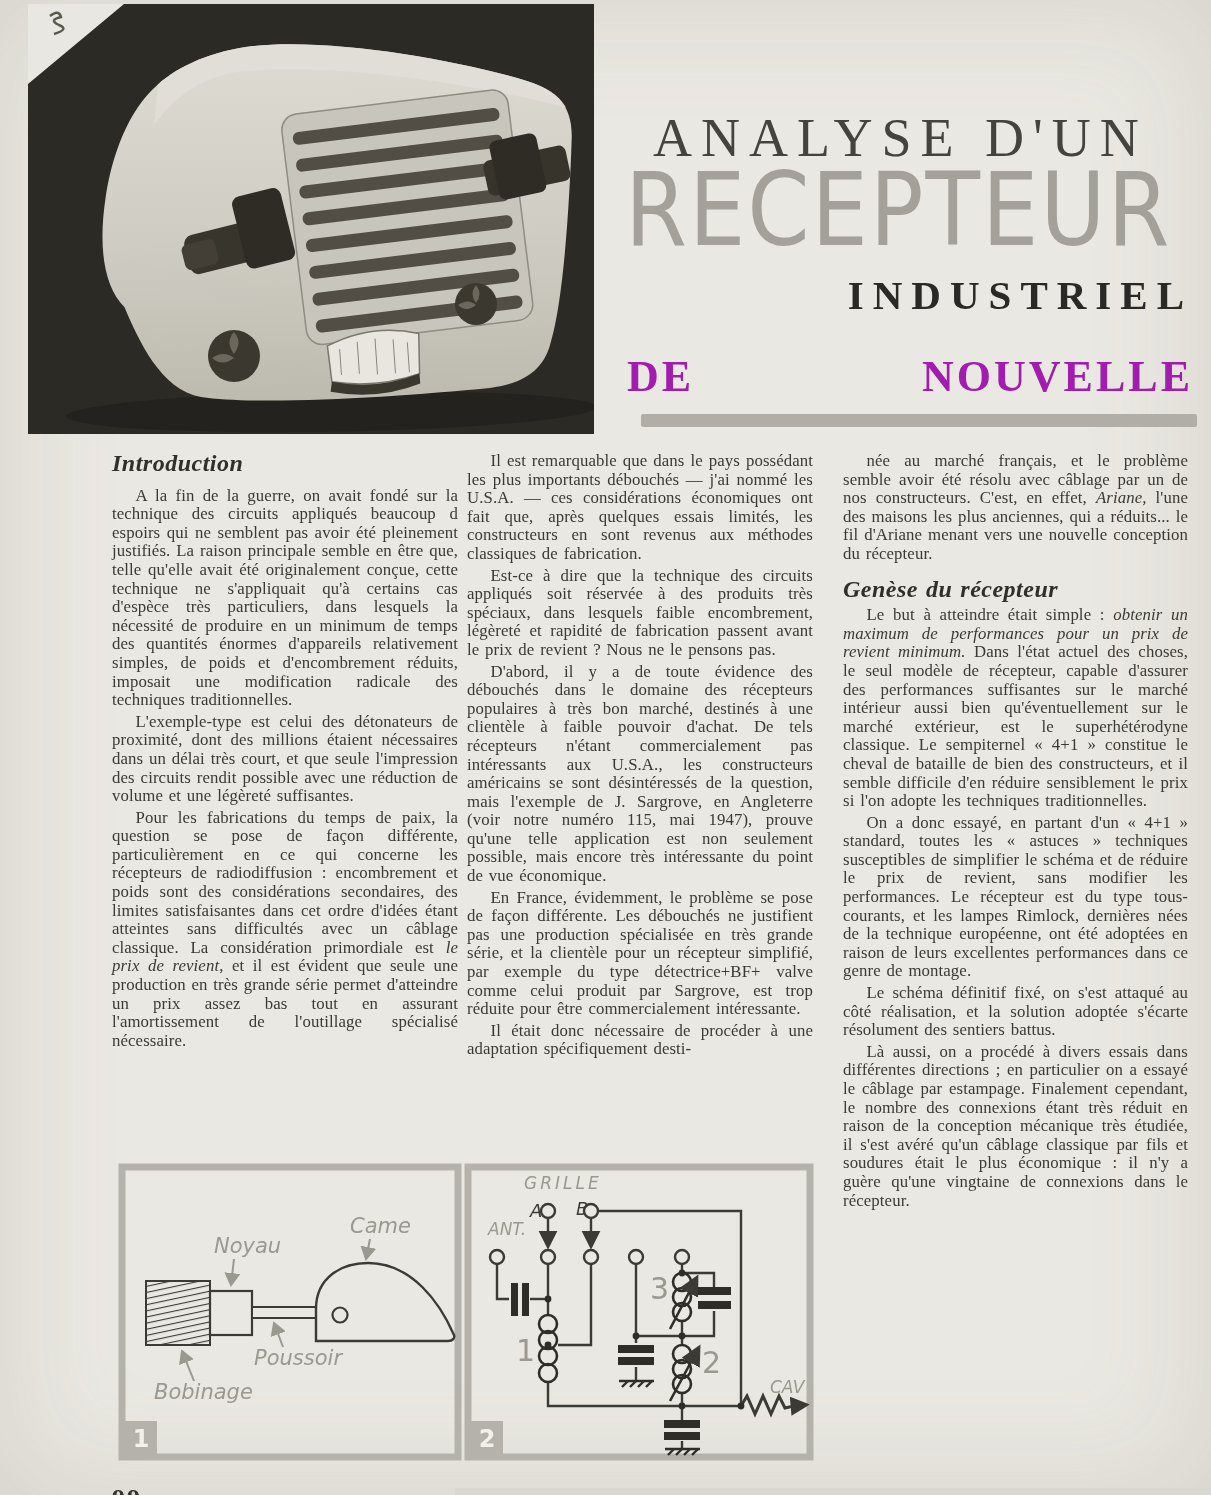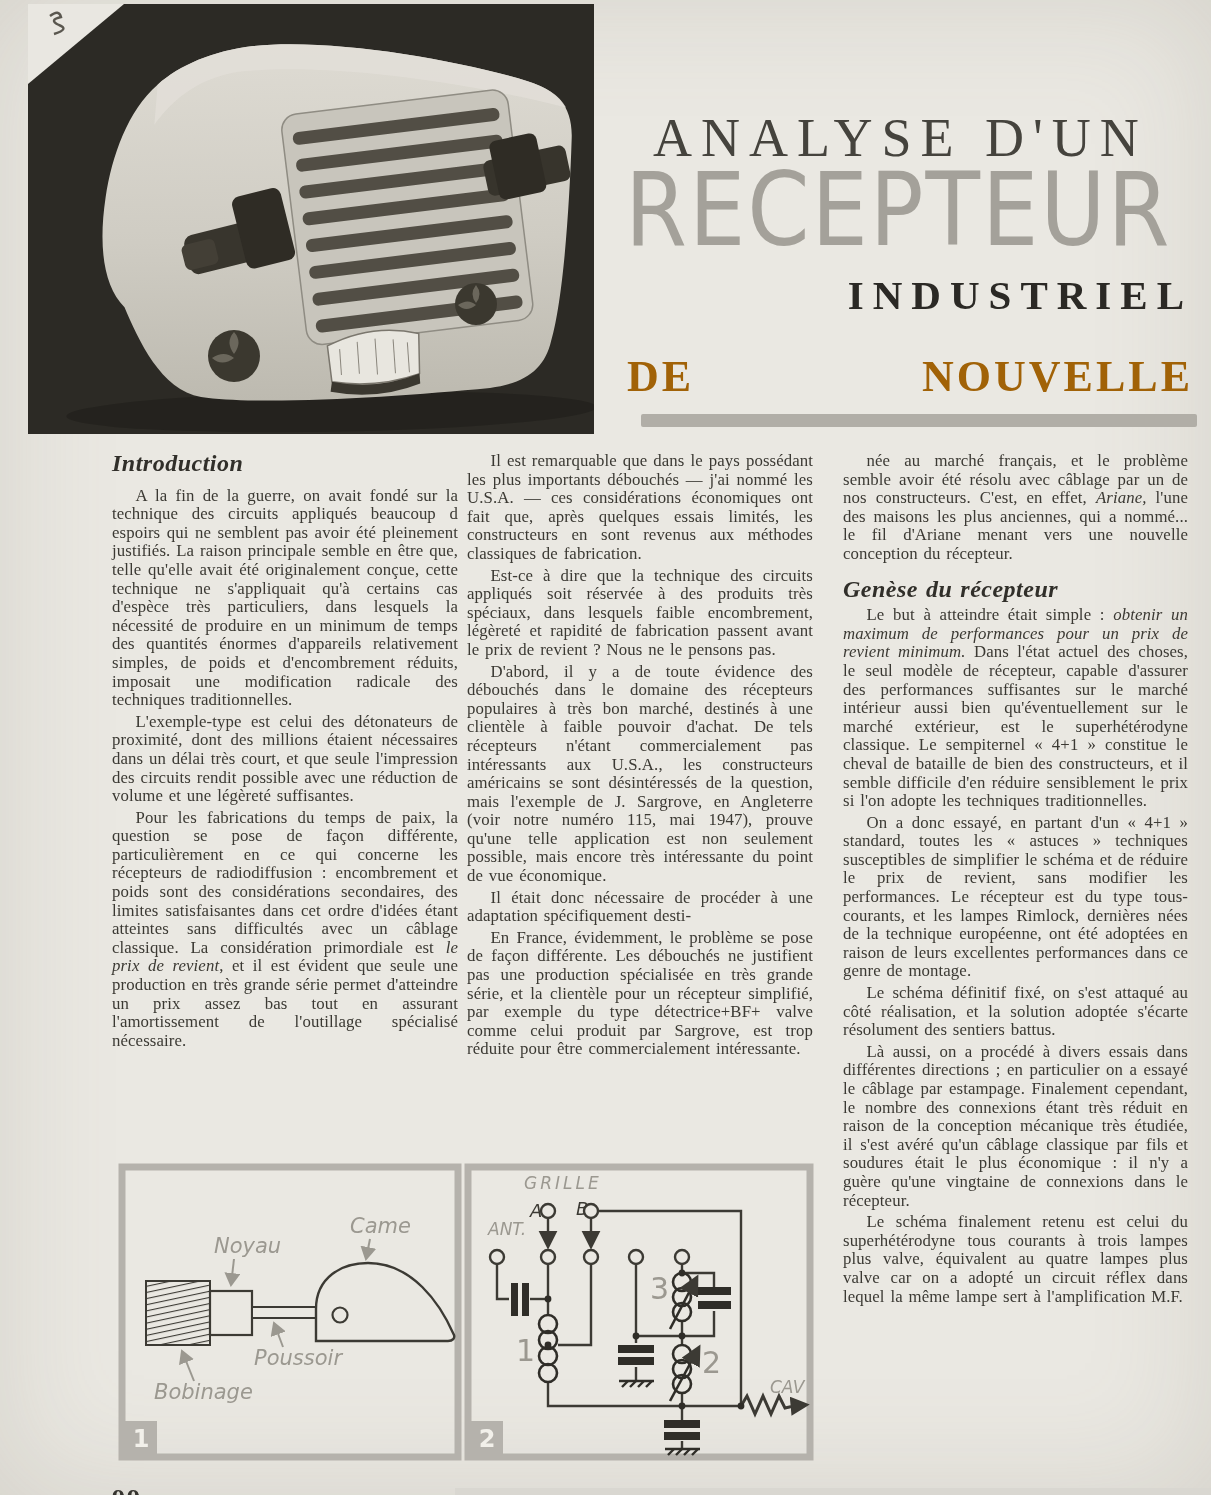--- a/index.html
+++ b/index.html
@@ -15,21 +15,21 @@
   #title-block{position:absolute;left:625px;top:95px;width:572px;height:340px;}
   .t-line1{position:absolute;left:28px;top:12px;font-family:"Liberation Serif",serif;
     font-size:54px;font-weight:400;letter-spacing:9px;color:#45433d;white-space:nowrap;}
   .t-line2{position:absolute;left:0;top:56px;font-family:"DejaVu Sans",sans-serif;
     font-size:91px;font-weight:400;letter-spacing:2px;color:#a4a19a;white-space:nowrap;
     transform:scale(.98,1.12);transform-origin:left top;}
   .t-line3{position:absolute;right:4px;top:176px;font-family:"Liberation Serif",serif;
     font-size:41px;font-weight:700;letter-spacing:9px;color:#2b2925;white-space:nowrap;text-align:center;}
   .t-line4{position:absolute;left:2px;top:256px;width:566px;display:flex;
     justify-content:space-between;font-family:"Liberation Serif",serif;
-    font-size:44px;font-weight:700;color:#a16207;letter-spacing:3px;}
+    font-size:44px;font-weight:700;color:#a21caf;letter-spacing:3px;}
   .t-bar{position:absolute;left:16px;top:319px;width:556px;height:13px;
     background:#b1aea7;border-radius:2px;}
   
   .col{position:absolute;top:452px;width:346px;font-size:16.8px;line-height:18.6px;
     text-align:justify;letter-spacing:.1px;word-spacing:1.5px;}
   #col1{left:112px;}
   #col2{left:467px;}
   #col3{left:843px;width:345px;}
   .col p{margin:0 0 3px 0;text-indent:1.4em;}
   .col-heading{font-size:24px;font-weight:700;font-style:italic;color:#312f2a;
@@ -128,36 +128,35 @@
         <p><span>L'exemple-type est celui des détonateurs de proximité, dont des millions étaient nécessaires dans un délai très court, et que seule l'impression des circuits rendit possible avec une réduction de volume et une légèreté suffisantes.</span></p>
         <p><span>Pour les fabrications du temps de paix, la question se pose de façon différente, particulièrement en ce qui concerne les récepteurs de radiodiffusion : encombrement et poids sont des considérations secondaires, des limites satisfaisantes dans cet ordre d'idées étant atteintes sans difficultés avec un câblage classique. La considération primordiale est </span><em>le prix de revient</em><span>, et il est évident que seule une production en très grande série permet d'atteindre un prix assez bas tout en assurant l'amortissement de l'outillage spécialisé nécessaire.</span></p>
       </div>
   </div>
 
   <div id="col2" class="col">
     <div>
         <p><span>Il est remarquable que dans le pays possédant les plus importants débouchés — j'ai nommé les U.S.A. — ces considérations économiques ont fait que, après quelques essais limités, les constructeurs en sont revenus aux méthodes classiques de fabrication.</span></p>
         <p><span>Est-ce à dire que la technique des circuits appliqués soit réservée à des produits très spéciaux, dans lesquels faible encombrement, légèreté et rapidité de fabrication passent avant le prix de revient ? Nous ne le pensons pas.</span></p>
         <p><span>D'abord, il y a de toute évidence des débouchés dans le domaine des récepteurs populaires à très bon marché, destinés à une clientèle à faible pouvoir d'achat. De tels récepteurs n'étant commercialement pas intéressants aux U.S.A., les constructeurs américains se sont désintéressés de la question, mais l'exemple de J. Sargrove, en Angleterre (voir notre numéro 115, mai 1947), prouve qu'une telle application est non seulement possible, mais encore très intéressante du point de vue économique.</span></p>
+        <p><span>En France, évidemment, le problème se pose de façon différente. Les débouchés ne justifient pas une production spécialisée en très grande série, et la clientèle pour un récepteur simplifié, par exemple du type détectrice+BF+ valve comme celui produit par Sargrove, est trop réduite pour être commercialement intéressante.</span></p>
         <p><span>Il était donc nécessaire de procéder à une adaptation spécifiquement desti-</span></p>
-        <p><span>En France, évidemment, le problème se pose de façon différente. Les débouchés ne justifient pas une production spécialisée en très grande série, et la clientèle pour un récepteur simplifié, par exemple du type détectrice+BF+ valve comme celui produit par Sargrove, est trop réduite pour être commercialement intéressante.</span></p>
       </div>
   </div>
 
   <div id="col3" class="col">
     <div>
-        <p><span>née au marché français, et le problème semble avoir été résolu avec câblage par un de nos constructeurs. C'est, en effet, </span><em>Ariane,</em><span> l'une des maisons les plus anciennes, qui a nommé... le fil d'Ariane menant vers une nouvelle conception du récepteur.</span></p>
+        <p><span>née au marché français, et le problème semble avoir été résolu avec câblage par un de nos constructeurs. C'est, en effet, </span><em>Ariane,</em><span> l'une des maisons les plus anciennes, qui a réduits... le fil d'Ariane menant vers une nouvelle conception du récepteur.</span></p>
       </div>
     <div class="col-heading">Genèse du récepteur</div>
     <div>
         <p><span>Le but à atteindre était simple : </span><em>obtenir un maximum de performances pour un prix de revient minimum.</em><span> Dans l'état actuel des choses, le seul modèle de récepteur, capable d'assurer des performances suffisantes sur le marché intérieur aussi bien qu'éventuellement sur le marché extérieur, est le superhétérodyne classique. Le sempiternel « 4+1 » constitue le cheval de bataille de bien des constructeurs, et il semble difficile d'en réduire sensiblement le prix si l'on adopte les techniques traditionnelles.</span></p>
         <p><span>On a donc essayé, en partant d'un « 4+1 » standard, toutes les « astuces » techniques susceptibles de simplifier le schéma et de réduire le prix de revient, sans modifier les performances. Le récepteur est du type tous-courants, et les lampes Rimlock, dernières nées de la technique européenne, ont été adoptées en raison de leurs excellentes performances dans ce genre de montage.</span></p>
         <p><span>Le schéma définitif fixé, on s'est attaqué au côté réalisation, et la solution adoptée s'écarte résolument des sentiers battus.</span></p>
         <p><span>Là aussi, on a procédé à divers essais dans différentes directions ; en particulier on a essayé le câblage par estampage. Finalement cependant, le nombre des connexions étant très réduit en raison de la conception mécanique très étudiée, il s'est avéré qu'un câblage classique par fils et soudures était le plus économique : il n'y a guère qu'une vingtaine de connexions dans le récepteur.</span></p>
-        <p><span>Le schéma finalement retenu est celui du superhétérodyne tous courants à trois lampes plus valve, équivalent au quatre lampes plus valve car on a adopté un circuit réflex dans lequel la même lampe sert à l'amplification M.F.</span></p>
       </div>
   </div>
 
   <div id="fig1" class="fig">
     <svg width="344" height="300" viewBox="0 0 344 300">
       <defs>
         <pattern id="hatch1" width="6" height="6" patternTransform="rotate(78)" patternUnits="userSpaceOnUse">
           <line x1="0" y1="0" x2="0" y2="6" stroke="#3c3a34" stroke-width="2.2"></line>
         </pattern>
         <marker id="agray" markerWidth="8" markerHeight="8" refX="6" refY="4" orient="auto">

